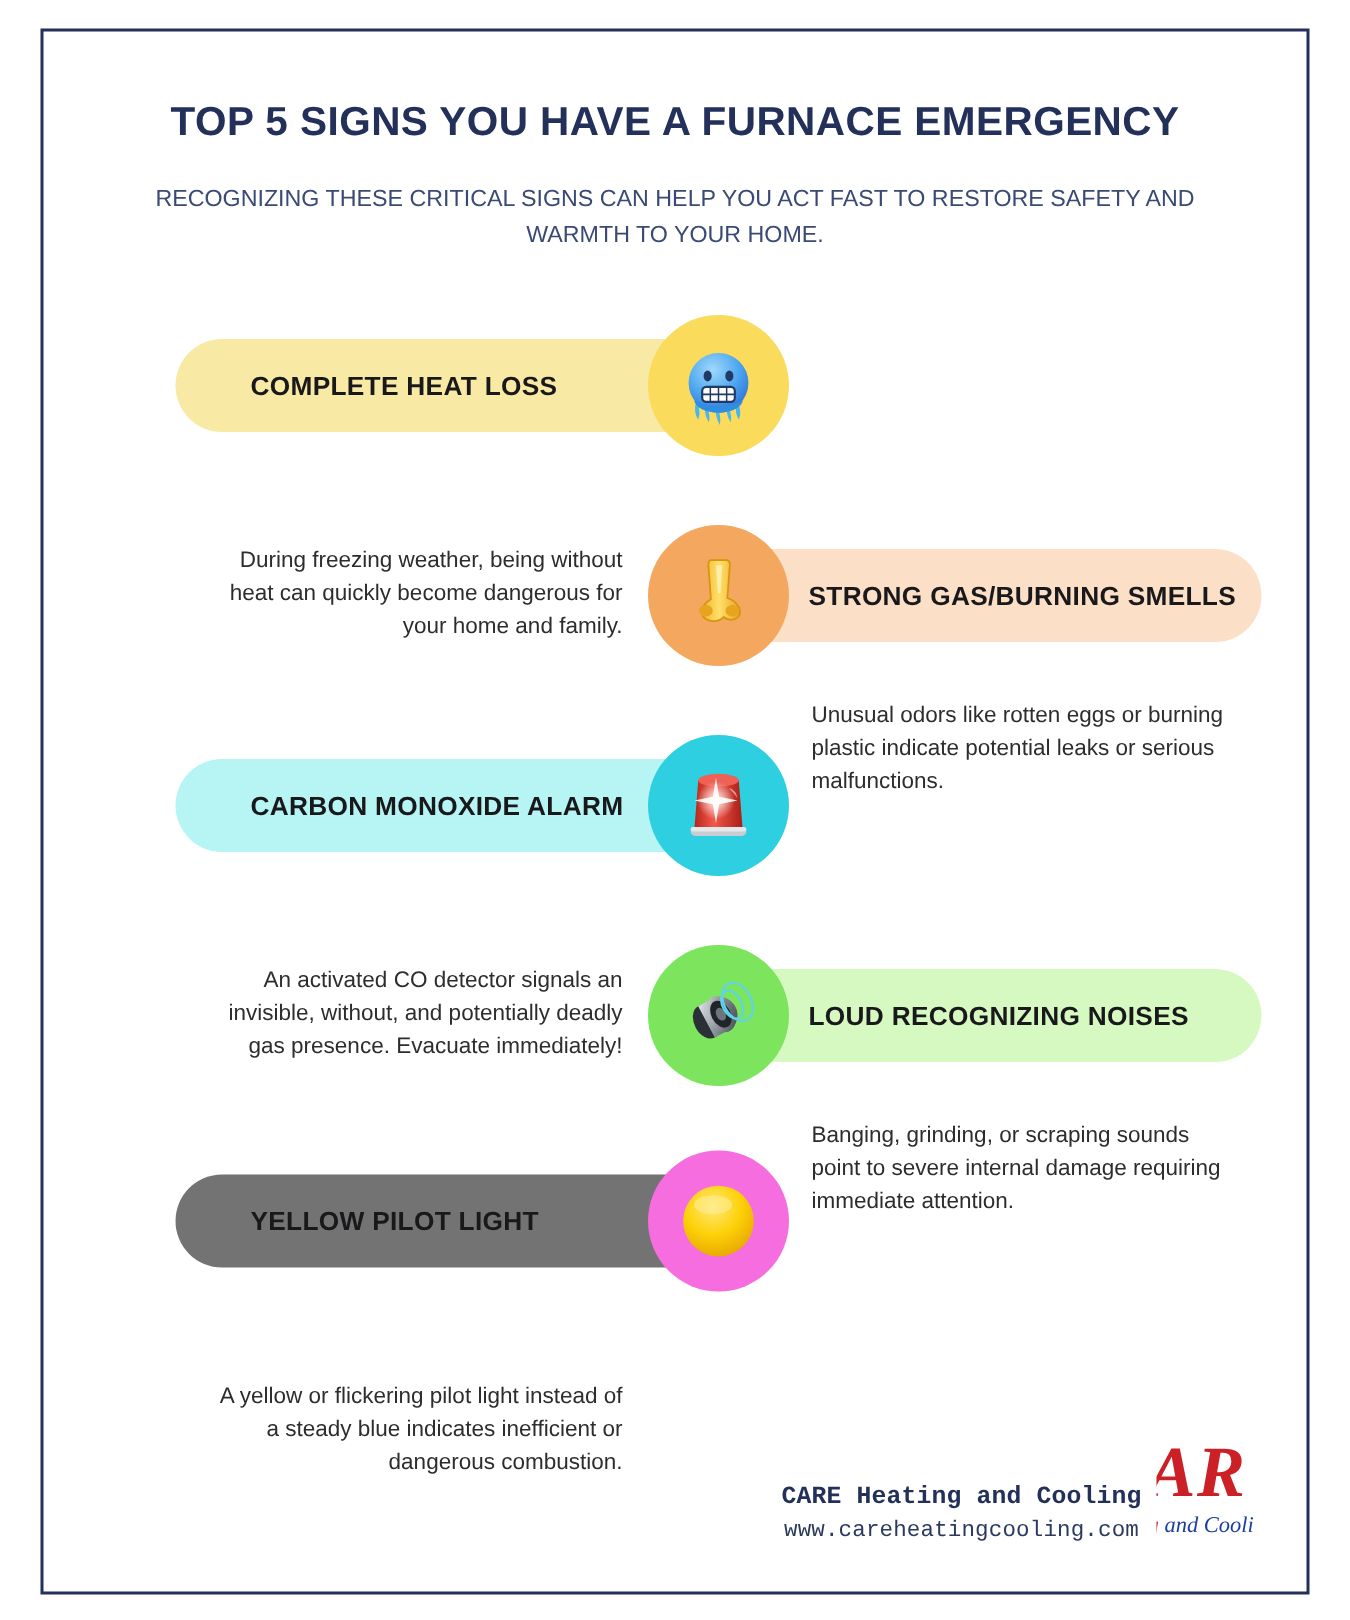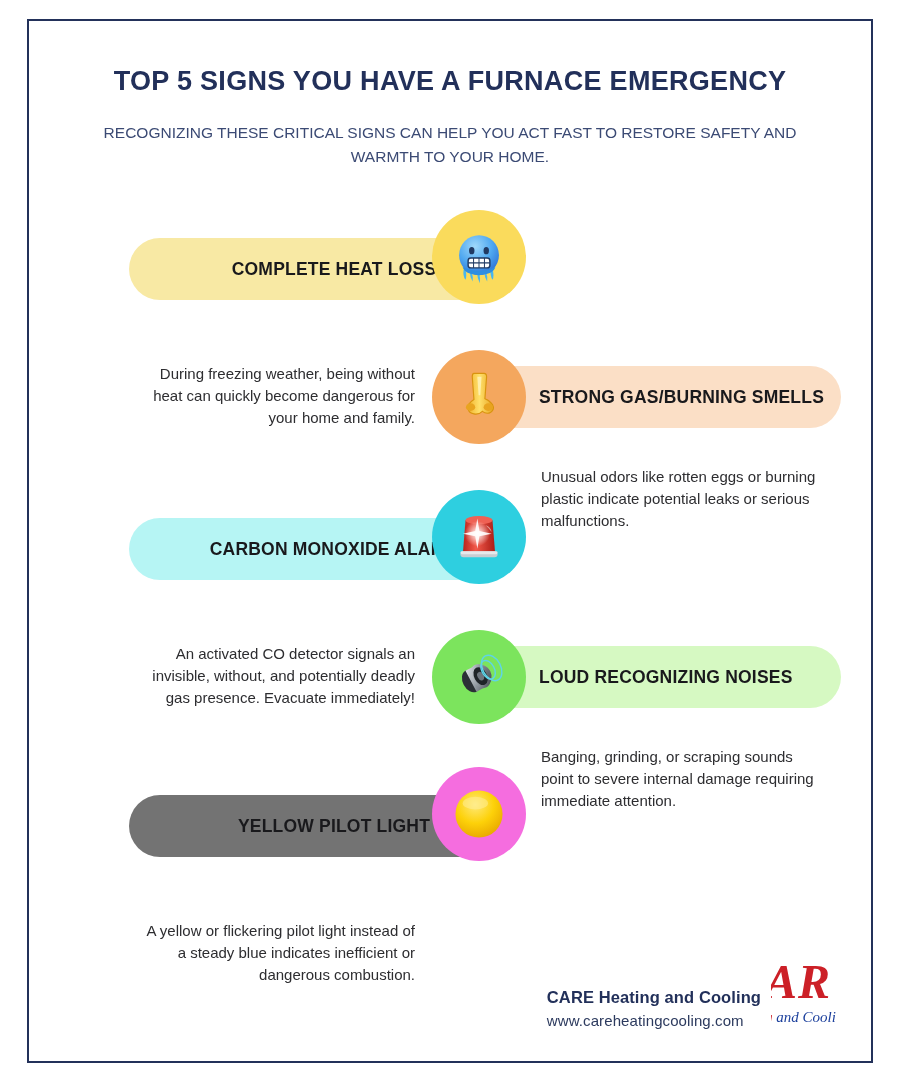--- a/index.html
+++ b/index.html
@@ -91,39 +91,39 @@
 
   .desc {
     position: absolute;
     width: 276px;
     font-size: 15px;
     line-height: 1.47;
     color: #2d2d30;
   }
 
   
-  .left .pill  { left: 100px;  right: auto; width: 360px; padding-left: 50px; justify-content: center; margin-top: 12px; }
+  .left .pill  { left: 88px;  right: auto; width: 360px; padding-left: 50px; justify-content: flex-start; }
   .left .bubble{ left: 403px; }
   .left .desc  { left: 110px; text-align: right; margin-top: 37px; }
 
   
   .right .pill  { left: 425px; width: 387px; padding-left: 85px; }
   .right .bubble{ left: 403px; }
   .right .desc  { left: 512px; text-align: left; }
 
   
   .footer {
     position: absolute;
     right: 22px;
     bottom: 30px;
     display: flex;
     align-items: flex-end;
     gap: 10px;
   }
-  .footer-text { text-align: left; padding-bottom: 2px;}
+  .footer-text { text-align: center; padding-bottom: 2px; font-family: Liberation Mono, monospace;}
   .brand {
     font-size: 16.5px;
     font-weight: 700;
     color: #22305a;
     letter-spacing: 0.1px;
   }
   .website {
     margin-top: 5px;
     font-size: 15px;
     font-weight: 400;

